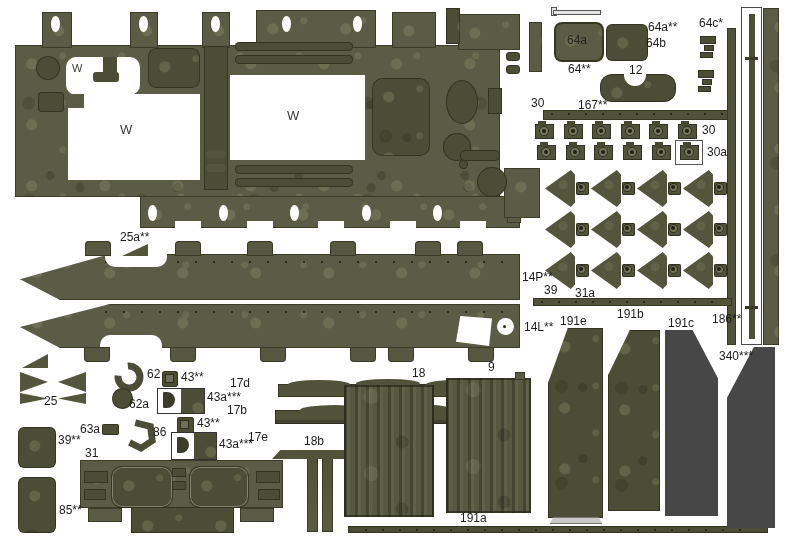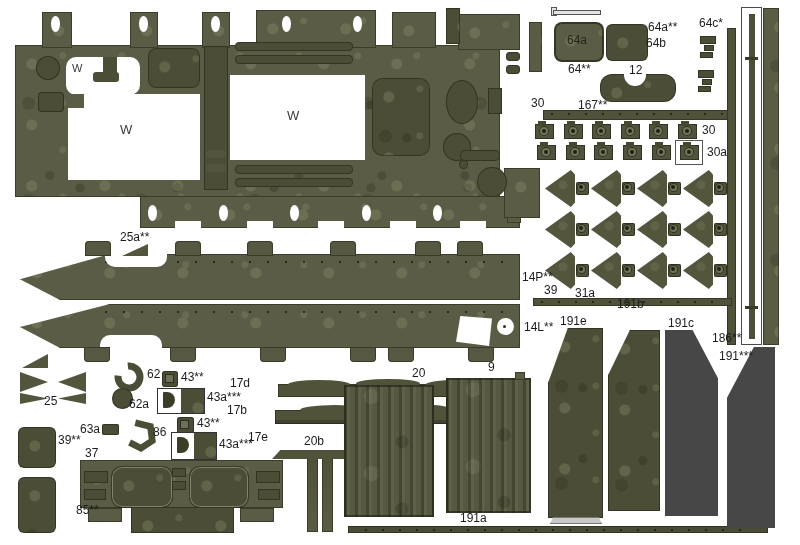--- a/index.html
+++ b/index.html
@@ -234,34 +234,34 @@
   <span class="lbl" style="left:44px;top:395px">25</span>
   <span class="lbl" style="left:147px;top:368px">62</span>
   <span class="lbl" style="left:129px;top:398px">62a</span>
   <span class="lbl" style="left:181px;top:371px">43**</span>
   <span class="lbl" style="left:207px;top:391px">43a***</span>
   <span class="lbl" style="left:197px;top:417px">43**</span>
   <span class="lbl" style="left:219px;top:438px">43a***</span>
   <span class="lbl" style="left:230px;top:377px">17d</span>
   <span class="lbl" style="left:227px;top:404px">17b</span>
   <span class="lbl" style="left:248px;top:431px">17e</span>
-  <span class="lbl" style="left:304px;top:435px">20b</span>
+  <span class="lbl" style="left:304px;top:435px">18b</span>
   <span class="lbl" style="left:80px;top:423px">63a</span>
   <span class="lbl" style="left:153px;top:426px">86</span>
   <span class="lbl" style="left:58px;top:434px">39**</span>
-  <span class="lbl" style="left:85px;top:447px">37</span>
-  <span class="lbl" style="left:76px;top:504px">85**</span>
-  <span class="lbl" style="left:412px;top:367px">20</span>
+  <span class="lbl" style="left:85px;top:447px">31</span>
+  <span class="lbl" style="left:59px;top:504px">85**</span>
+  <span class="lbl" style="left:412px;top:367px">18</span>
   <span class="lbl" style="left:488px;top:361px">9</span>
   <span class="lbl" style="left:460px;top:512px">191a</span>
   <span class="lbl" style="left:560px;top:315px">191e</span>
-  <span class="lbl" style="left:617px;top:298px">191b</span>
+  <span class="lbl" style="left:617px;top:308px">191b</span>
   <span class="lbl" style="left:668px;top:317px">191c</span>
-  <span class="lbl" style="left:712px;top:332px">186**</span>
-  <span class="lbl" style="left:719px;top:350px">191***</span>
+  <span class="lbl" style="left:712px;top:313px">186**</span>
+  <span class="lbl" style="left:719px;top:350px">340***</span>
   <span class="lbl" style="left:531px;top:97px">30</span>
   <span class="lbl" style="left:578px;top:99px">167**</span>
   <span class="lbl" style="left:702px;top:124px">30</span>
   <span class="lbl" style="left:707px;top:146px">30a</span>
   <span class="lbl" style="left:567px;top:34px;color:#26261c">64a</span>
   <span class="lbl" style="left:568px;top:63px">64**</span>
   <span class="lbl" style="left:648px;top:21px">64a**</span>
   <span class="lbl" style="left:699px;top:17px">64c*</span>
   <span class="lbl" style="left:646px;top:37px">64b</span>
   <span class="lbl" style="left:629px;top:64px">12</span>

